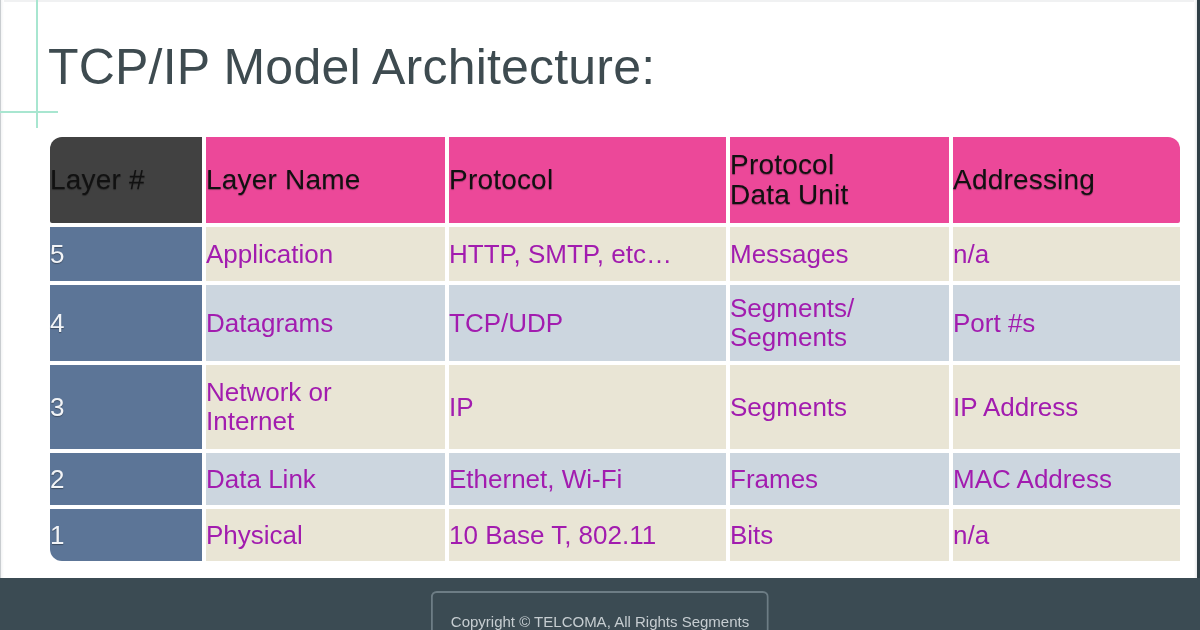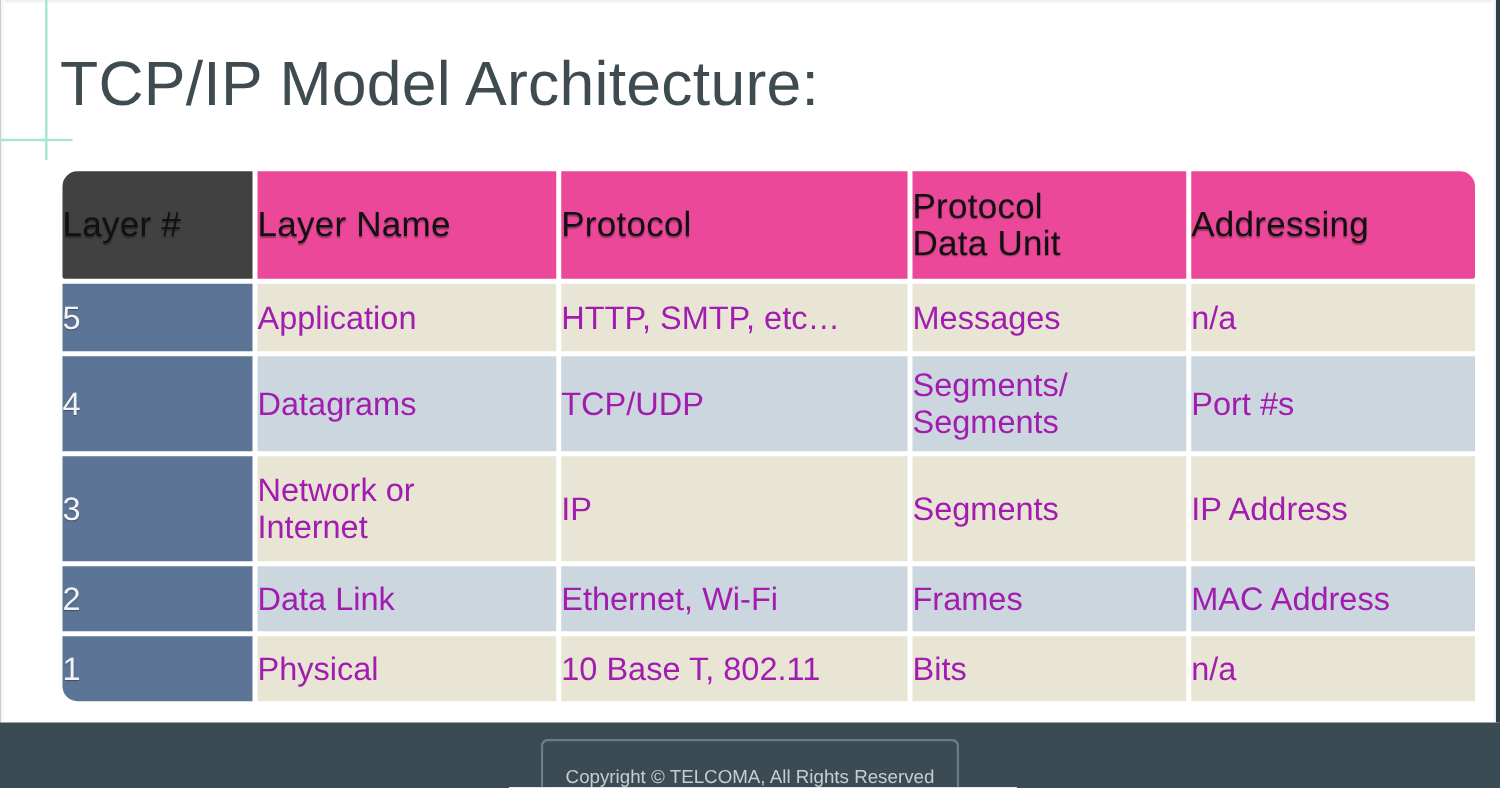--- a/index.html
+++ b/index.html
@@ -262,17 +262,17 @@
           <td class="cell">Bits</td>
           <td class="cell">n/a</td>
         </tr>
 
       </tbody>
     </table>
   </div>
 
   <div class="footer">
     <div class="copyright-box">
-      <span class="copyright-text">Copyright © TELCOMA, All Rights Reserved</span>
+      <span class="copyright-text">Copyright © TELCOMA, All Rights Segments</span>
     </div>
   </div>
 
 </div>
 
 </body></html>

